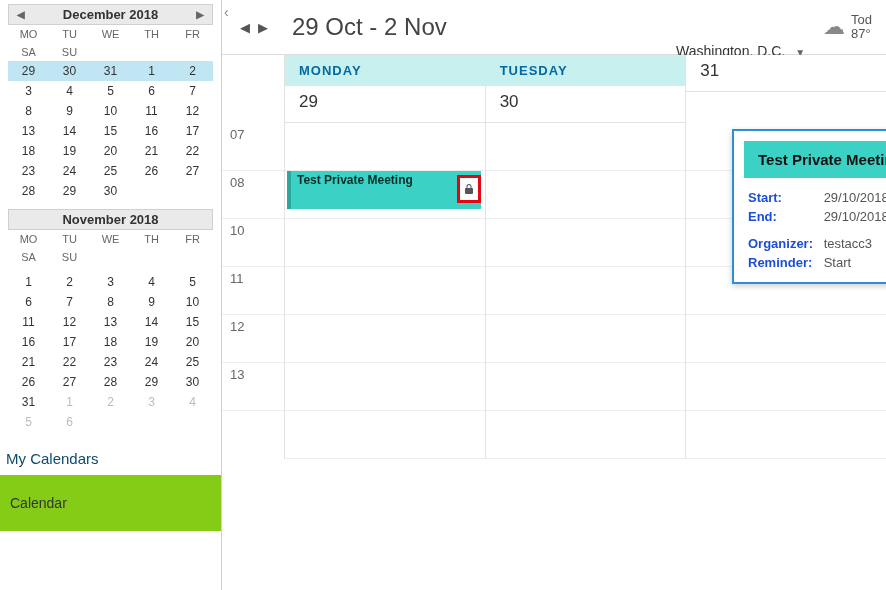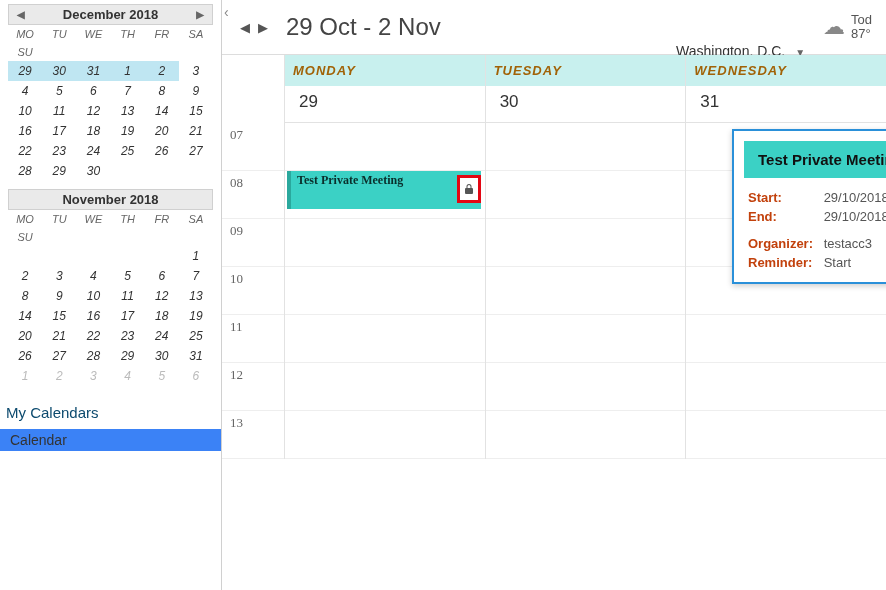--- a/index.html
+++ b/index.html
@@ -44,21 +44,21 @@
     }
     .month-nav {
       position: absolute;
       font-size: 10px;
       color: #666;
       cursor: pointer;
       padding: 2px 6px;
     }
     .month-nav.left { left: 2px; }
     .month-nav.right { right: 2px; }
-    .month-grid { display: grid; grid-template-columns: repeat(6,1fr); font-style: italic; }
+    .month-grid { display: grid; grid-template-columns: repeat(5,1fr); }
     .dow {
       text-align: center;
       font-size: 11px;
       color: #666;
       padding: 3px 0;
     }
     .day {
       text-align: center;
       font-size: 12px;
       padding: 3px 0;
@@ -66,38 +66,38 @@
     }
     .day.dim { color: #bbb; }
     .day.sel { background: #bfe6f2; }
     .sections { margin-top: 6px; }
     .section-title {
       font-size: 15px;
       padding: 8px 6px;
       color: #0c4a6e;
     }
     .cal-item {
-      background: #3b82f6;
-      padding: 3px 10px;
+      background: #84cc16;
+      padding: 20px 10px;
       font-size: 14px;
     }
     
     .main { flex: 1; position: relative; }
     .topbar {
       display: flex;
       align-items: center;
       height: 54px;
       padding: 0 14px;
     }
     .week-nav { font-size: 13px; color: #555; cursor: pointer; padding: 0 4px; }
     .range {
       font-size: 24px;
       font-weight: 400;
       color: #444;
-      margin-left: 14px;
+      margin-left: 20px;
       flex: 0 0 auto;
     }
     .spacer { flex: 1; }
     .location {
       font-size: 14px;
       color: #333;
       cursor: pointer;
       margin-top: 48px;
     }
     .loc-caret { font-size: 10px; color: #666; margin-left: 6px; }
@@ -111,38 +111,36 @@
     .weather-text { font-size: 13px; line-height: 1.1; text-align: left; }
     .cal-header {
       display: grid;
       grid-template-columns: 62px 1fr 1fr 1fr;
       border-top: 1px solid #ddd;
     }
     .cal-header .blank { background: #fff; }
     .day-col { border-left: 1px solid #e2e2e2; }
     .day-label {
       background: #c8f0ee;
-      padding: 8px 8px;
+      padding: 8px 14px;
       font-size: 13px;
       letter-spacing: 1px;
-      color: #a16207;
+      color: #0369a1;
       font-weight: 600;
-      font-style: italic;
     }
     .day-date {
       background: #fff;
       padding: 6px 14px 10px;
       font-size: 17px;
       color: #333;
       border-bottom: 1px solid #e2e2e2;
     }
     .cal-body {
       position: relative;
       display: flex;
-      font-family: Liberation Serif, serif;
     }
     .time-col { width: 62px; }
     .time-slot {
       height: 48px;
       border-bottom: 1px solid #eee;
       font-size: 13px;
       color: #666;
       padding: 4px 8px;
     }
     .grid-col { flex: 1; border-left: 1px solid #e2e2e2; position: relative; }
@@ -190,21 +188,21 @@
     }
     .tooltip-title {
       background: #3bd1c5;
       padding: 10px 14px;
       font-weight: 700;
       font-size: 15px;
       color: #111;
       margin-bottom: 10px;
     }
     .tooltip-row { font-size: 13px; color: #555; padding: 2px 4px; }
-    .tooltip-row b { color: #c2410c; font-weight: 700; display: inline-block; width: 72px; }
+    .tooltip-row b { color: #1d4ed8; font-weight: 700; display: inline-block; width: 72px; }
     .tooltip-row .tv { display: inline-block; min-width: 88px; }
   </style>
 </head>
 <body>
 
 <div class="app">
   <span class="collapse-arrow">‹</span>
 
   <div class="sidebar">
 
@@ -348,30 +346,28 @@
       <div class="blank"></div>
       <div class="day-col">
         <div class="day-label">MONDAY</div>
         <div class="day-date">29</div>
       </div>
       <div class="day-col">
         <div class="day-label">TUESDAY</div>
         <div class="day-date">30</div>
       </div>
       <div class="day-col">
-        <div class="day-label">WEDNESDAY</div>
         <div class="day-date">31</div>
       </div>
     </div>
 
     <div class="cal-body">
       <div class="time-col" id="time-col">
           <div class="time-slot">07</div>
           <div class="time-slot">08</div>
-          <div class="time-slot">09</div>
           <div class="time-slot">10</div>
           <div class="time-slot">11</div>
           <div class="time-slot">12</div>
           <div class="time-slot">13</div>
         </div>
       <div class="grid-col" id="gc0">
         <div class="event">
           <span>Test Private Meeting</span>
           <span class="lock-badge">
             <span class="lock-icon">

